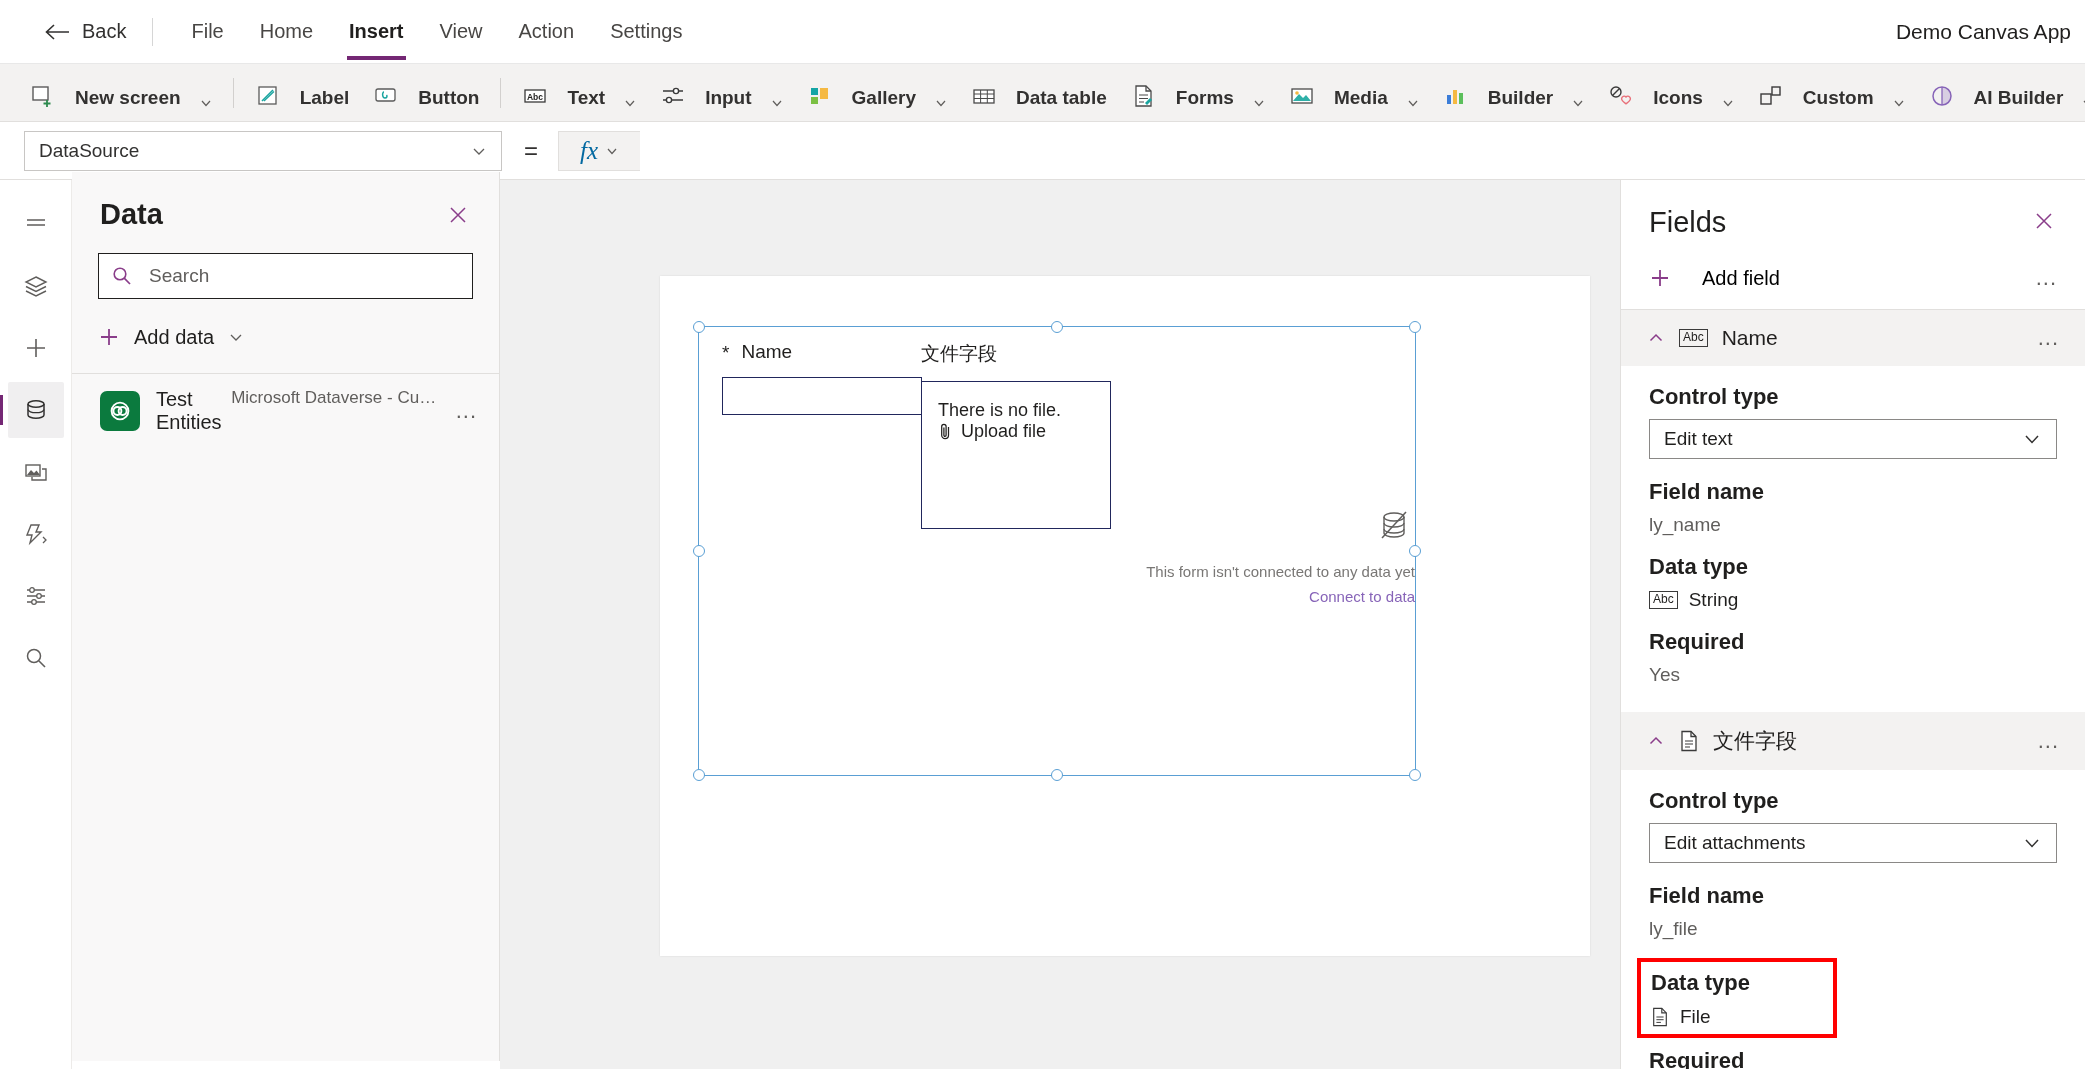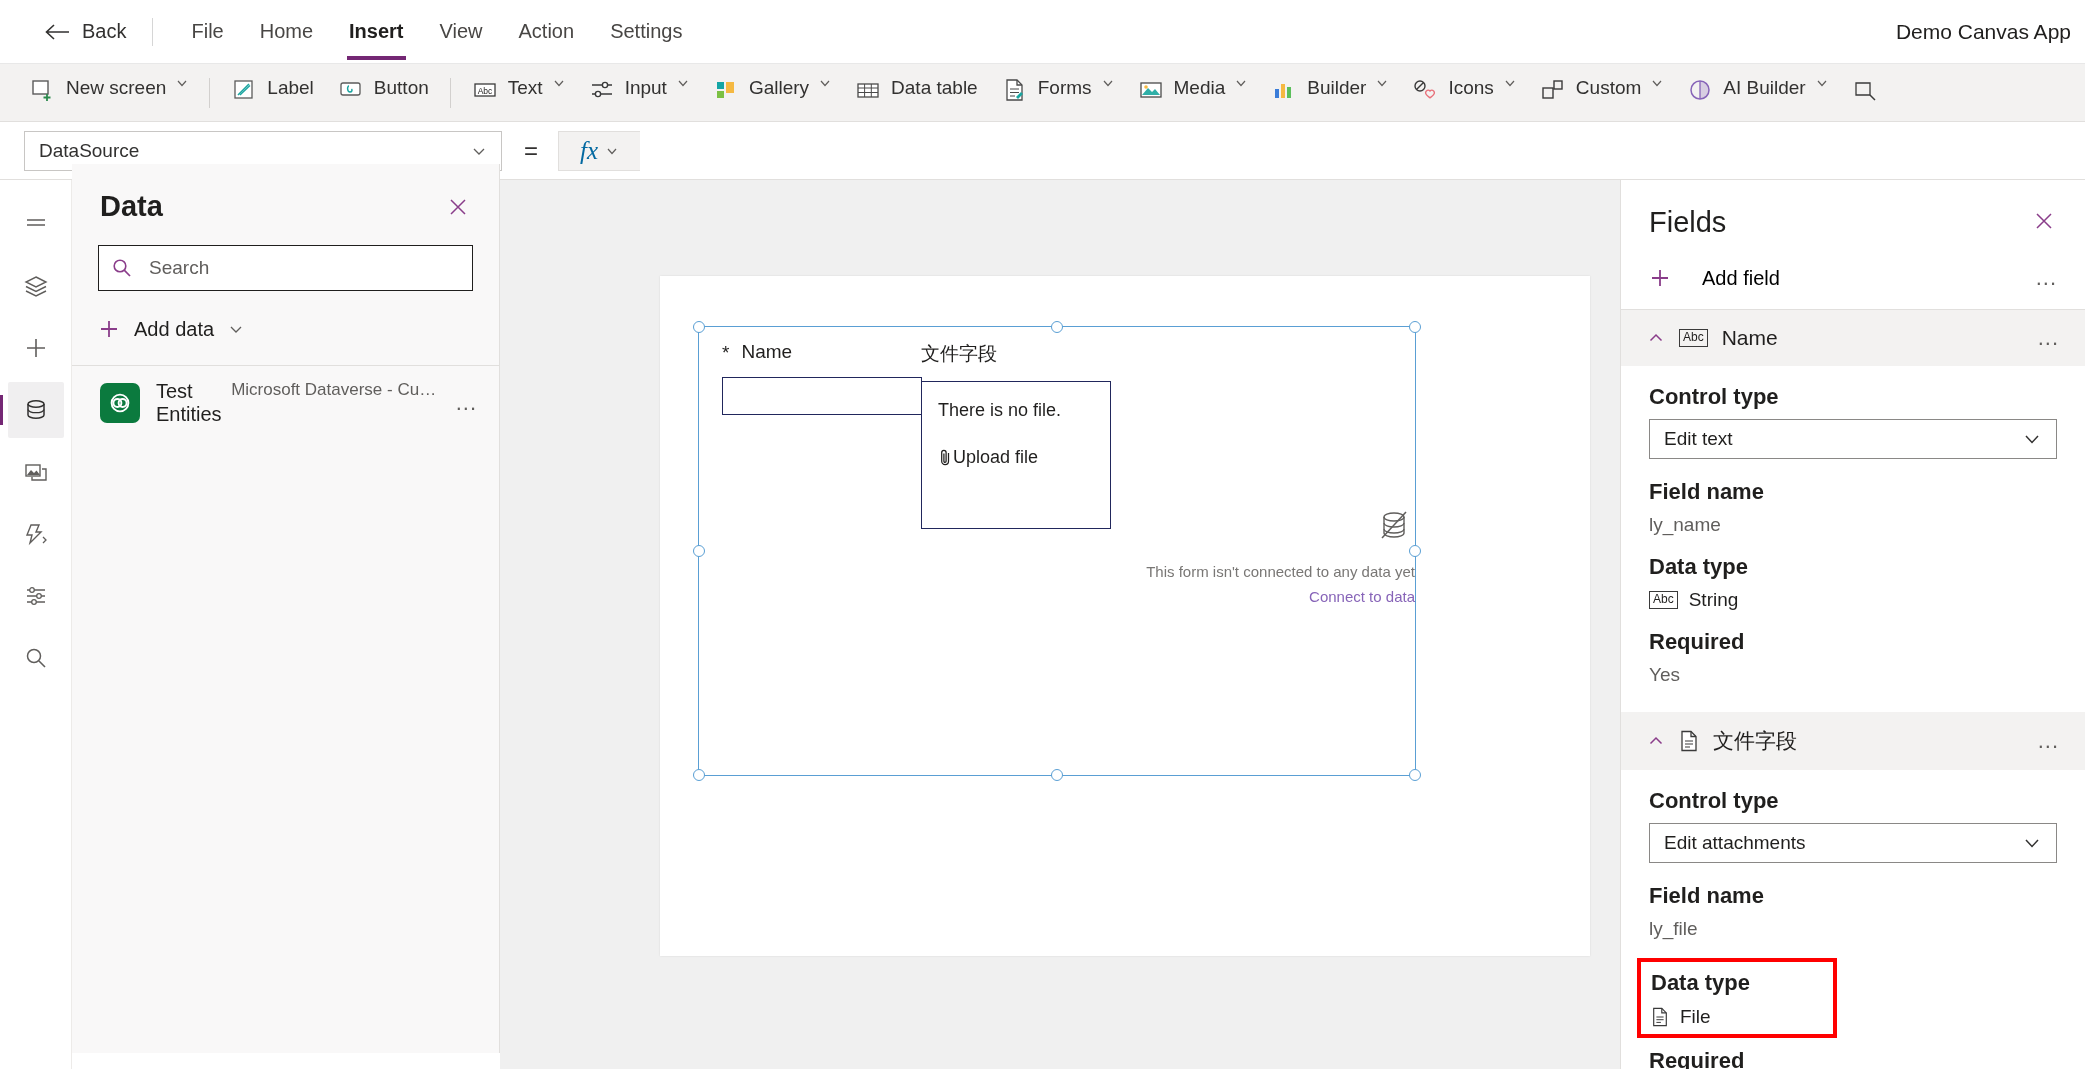--- a/index.html
+++ b/index.html
@@ -37,22 +37,22 @@
     font-size:21px; color:#201f1e; white-space:nowrap;
   }
 
   
   .ribbon {
     position:absolute; left:0; top:64px; width:2085px; height:58px;
     background:#f3f2f1; display:flex; align-items:center;
     border-bottom:1px solid #e1dfdd; padding-left:18px; overflow:hidden;
   }
   .rb-item {
-    display:flex; align-items:flex-start; gap:10px; padding:5px 12px;
-    cursor:pointer; white-space:nowrap; height:42px;
+    display:flex; align-items:flex-end; gap:19px; padding:5px 12px;
+    cursor:pointer; white-space:nowrap; height:42px;font-weight:bold;
   }
   .rb-label { font-size:19px; color:#323130; }
   .rb-chev { width:12px; height:12px; color:#605e5c; flex:none; }
   .rb-divider { width:1px; height:30px; background:#d2d0ce; margin:0 9px; flex:none; }
   .rb-ico { width:26px; height:26px; flex:none; display:block; }
 
   
   .fbar {
     position:absolute; left:0; top:122px; width:2085px; height:58px;
     background:#ffffff; display:flex; align-items:center; padding-left:24px;
@@ -92,21 +92,21 @@
     width:56px; height:56px; display:flex; align-items:center; justify-content:center;
     cursor:pointer; position:relative; border-radius:2px;
   }
   .rail-btn.sel { background:#f0eff0; }
   .rail-btn.sel::before {
     content:''; position:absolute; left:-8px; top:13px; width:3px; height:30px; background:#742774;
   }
 
   
   .datapanel {
-    position:absolute; left:72px; top:164px; width:428px; height:889px;
+    position:absolute; left:72px; top:172px; width:428px; height:889px;
     background:#f9f8f8; border-right:1px solid #e1dfdd;
   }
   .dp-head {
     display:flex; align-items:center; justify-content:space-between;
     padding:26px 28px 14px 28px;
   }
   .dp-title { font-size:29px; color:#201f1e; font-weight:bold; }
   .dp-close { width:26px; height:26px; cursor:pointer; }
   .dp-search {
     margin:8px 26px 0 26px; height:46px; background:#ffffff;
@@ -165,21 +165,21 @@
     border:1.5px solid #21275c; background:#ffffff;
   }
   .fcard-file { position:absolute; left:222px; top:14px; width:300px; }
   .file-label { font-size:19px; color:#201f1e; }
   .file-box {
     margin-top:14px; width:190px; height:148px;
     border:1.5px solid #21275c; background:#ffffff;
     padding:18px 0 0 16px;
   }
   .nofile { font-size:18px; color:#201f1e; }
-  .upload-row { display:flex; align-items:center; margin-top:26px; }
+  .upload-row { display:flex; align-items:center; gap:8px; }
   .upload-lbl { font-size:18px; color:#201f1e; }
 
   .nodata-wrap {
     position:absolute; left:0; right:0; top:180px;
     display:flex; flex-direction:column; align-items:flex-end; gap:8px;
   }
   .nodata-txt { font-size:15px; color:#797775; }
   .nodata-link { font-size:15px; color:#8764b8; cursor:pointer; }
 
   

